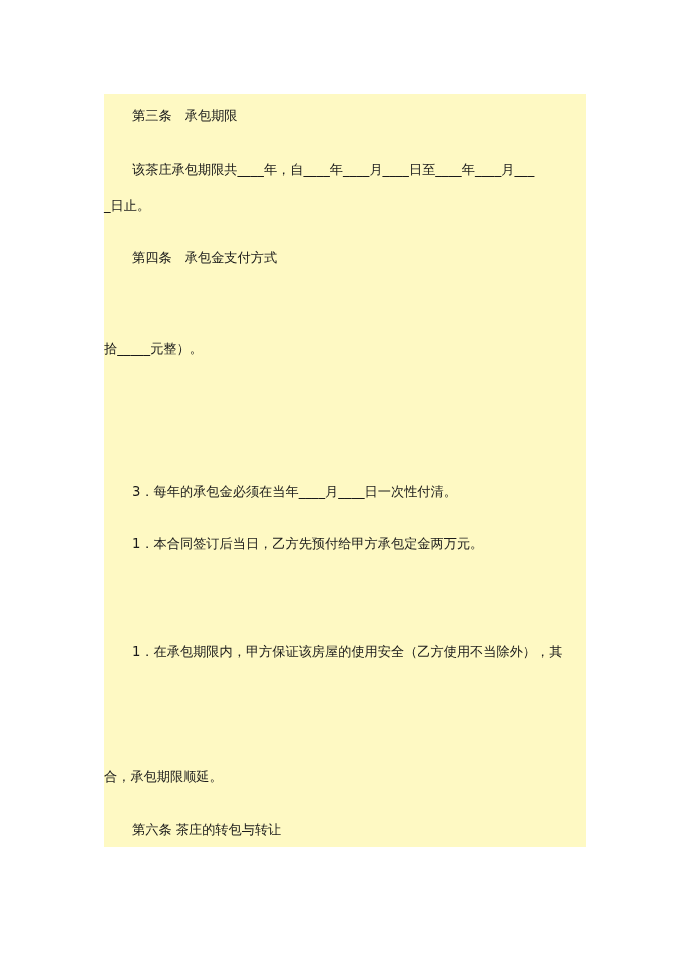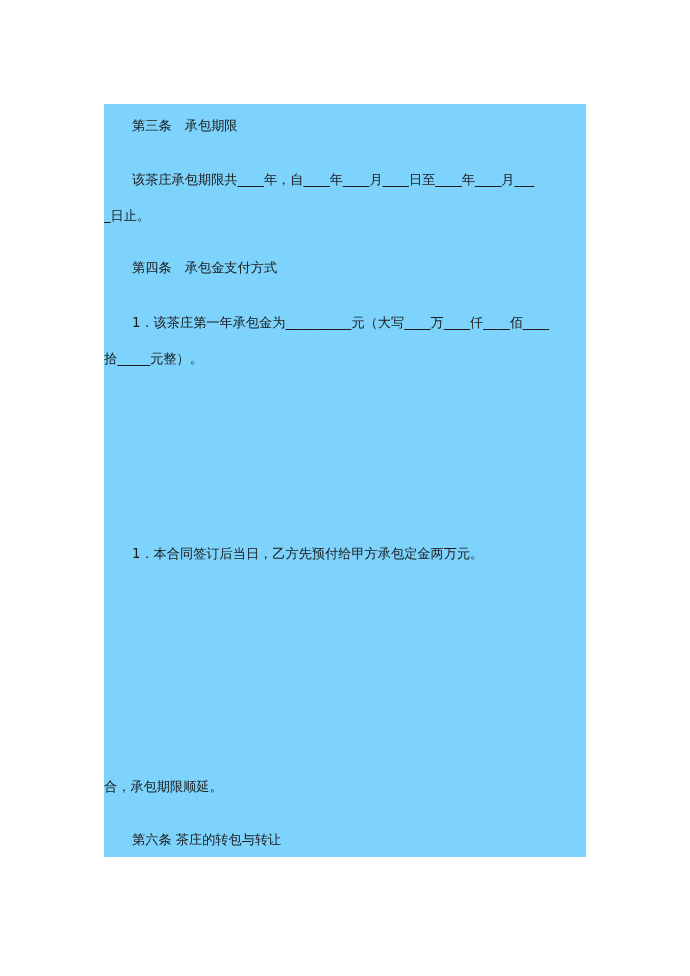--- a/index.html
+++ b/index.html
@@ -11,24 +11,24 @@
       width: 690px;
       height: 976px;
       position: relative;
       overflow: hidden;
       font-family: "DejaVu Sans", "Liberation Sans", sans-serif;
       color: #1a1a1a;
     }
     .page-panel {
       position: absolute;
       left: 104px;
-      top: 104px;
+      top: 94px;
       width: 482px;
       height: 753px;
-      background: #7dd3fc;
+      background: #fef9c3;
     }
     .line {
       position: absolute;
       left: 0;
       width: 482px;
       font-size: 13.2px;
       line-height: 18px;
       white-space: nowrap;
       letter-spacing: 0px;
     }
@@ -39,26 +39,27 @@
 
 <div class="page-panel">
 
   <div class="line indent" style="top:13px">第三条　承包期限</div>
 
   <div class="line indent" style="top:67px">该茶庄承包期限共____年，自____年____月____日至____年____月___</div>
   <div class="line indent" style="top:155px">第四条　承包金支付方式</div>
 
   <div class="line" style="top:103px">_日止。</div>
 
-  <div class="line indent" style="top:210px">1．该茶庄第一年承包金为__________元（大写____万____仟____佰____</div>
   <div class="line" style="top:246px">拾_____元整）。</div>
 
 
+  <div class="line indent" style="top:389px">3．每年的承包金必须在当年____月____日一次性付清。</div>
 
   <div class="line indent" style="top:441px">1．本合同签订后当日，乙方先预付给甲方承包定金两万元。</div>
 
 
+  <div class="line indent" style="top:549px">1．在承包期限内，甲方保证该房屋的使用安全（乙方使用不当除外），其</div>
 
   <div class="line" style="top:674px">合，承包期限顺延。</div>
 
   <div class="line indent" style="top:727px">第六条 茶庄的转包与转让</div>
 
 </div>
 
 </body></html>

